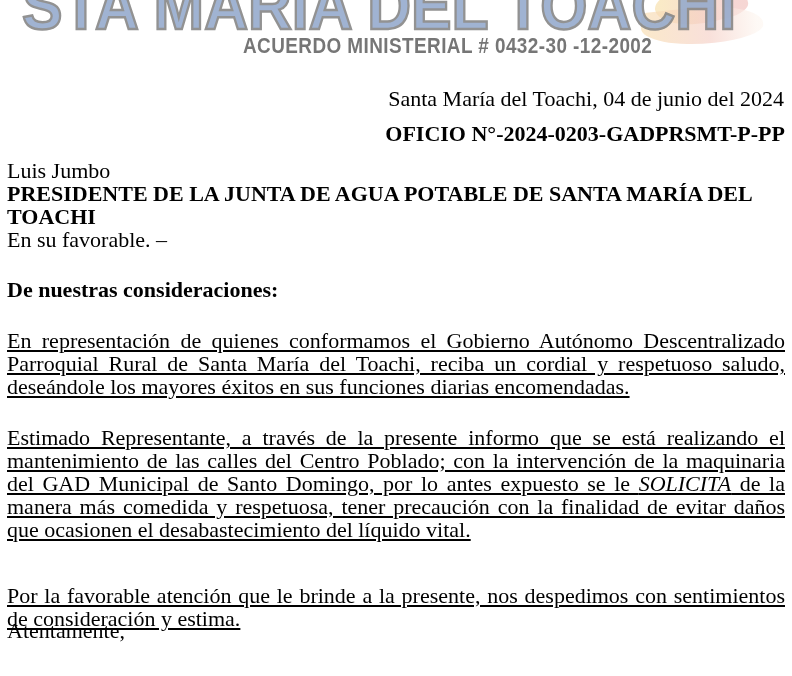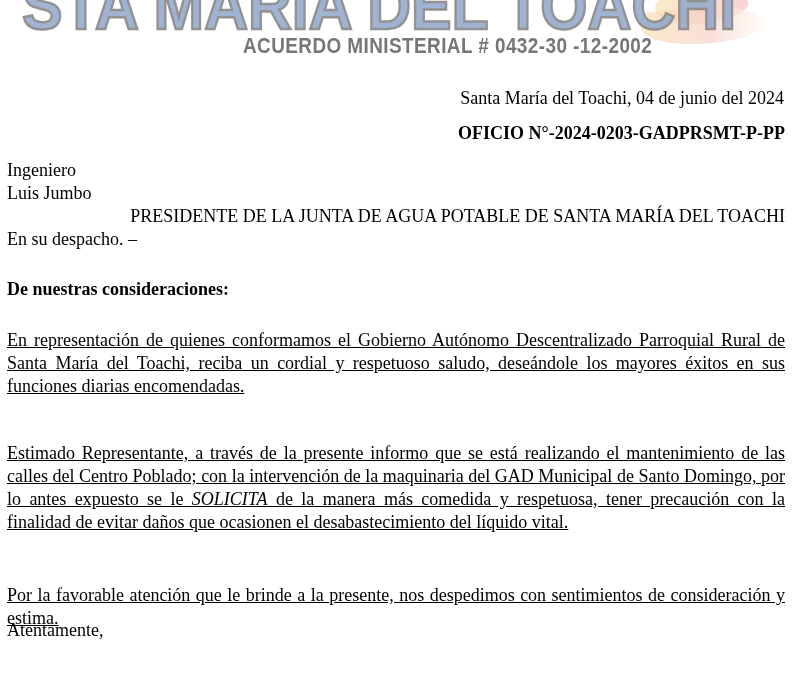--- a/index.html
+++ b/index.html
@@ -59,43 +59,43 @@
   }
   .petal-lower {
     left: 641px; top: 7px; width: 122px; height: 37px;
     border-radius: 10% 100% 70% 100% / 60% 100% 60% 100%;
     transform: rotate(-6deg);
     background: linear-gradient(90deg, #f8ddae, #f5cfc6 55%, #fdf6f0 95%);
     opacity: 0.65;
   }
 
   
-  .txt { font-size: 18px; line-height: 23px; }
+  .txt { font-size: 22px; line-height: 23px; }
 
   .dateline {
     position: absolute; top: 87px; right: 8px; text-align: right;
   }
   .reference {
     position: absolute; top: 122px; right: 7px; text-align: right;
     font-weight: bold;
   }
   .recipient {
     position: absolute; top: 159px; left: 7px; right: 7px;
   }
-  .recipient-position { font-weight: normal; text-align: right; }
+  .recipient-position { font-weight: bold; }
   .salutation {
     position: absolute; top: 278px; left: 7px; font-weight: bold;
   }
   .para {
     position: absolute; left: 7px; width: 778px; margin: 0;
     text-align: justify;
     text-decoration: underline;
   }
   .p1 { top: 329px; }
-  .p2 { top: 442px; }
+  .p2 { top: 426px; }
   .p3 { top: 584px; }
   .closing {
     position: absolute; top: 619px; left: 7px;
   }
   em { font-style: italic; }
 </style>
 </head>
 <body>
 
 <div class="letterhead">
@@ -103,24 +103,23 @@
   <div class="petal petal-lower"></div>
   <div class="org-title">STA MARÍA DEL TOACHI</div>
   <div class="org-subtitle">ACUERDO MINISTERIAL # 0432-30 -12-2002</div>
 </div>
 
 <div class="dateline txt">Santa María del Toachi, 04 de junio del 2024</div>
 
 <div class="reference txt">OFICIO N°-2024-0203-GADPRSMT-P-PP</div>
 
 <div class="recipient txt">
-  <div>Ingeniero</div>
   <div>Luis Jumbo</div>
   <div class="recipient-position">PRESIDENTE DE LA JUNTA DE AGUA POTABLE DE SANTA MARÍA DEL TOACHI</div>
-  <div>En su despacho. –</div>
+  <div>En su favorable. –</div>
 </div>
 
 <div class="salutation txt">De nuestras consideraciones:</div>
 
 <p class="para txt p1">En representación de quienes conformamos el Gobierno Autónomo Descentralizado Parroquial Rural de Santa María del Toachi, reciba un cordial y respetuoso saludo, deseándole los mayores éxitos en sus funciones diarias encomendadas.</p>
 
 <p class="para txt p2"><span>Estimado Representante, a través de la presente informo que se está realizando el mantenimiento de las calles del Centro Poblado; con la intervención de la maquinaria del GAD Municipal de Santo Domingo, por lo antes expuesto se le </span><em>SOLICITA</em><span> de la manera más comedida y respetuosa, tener precaución con la finalidad de evitar daños que ocasionen el desabastecimiento del líquido vital.</span></p>
 
 <p class="para txt p3">Por la favorable atención que le brinde a la presente, nos despedimos con sentimientos de consideración y estima.</p>
 

